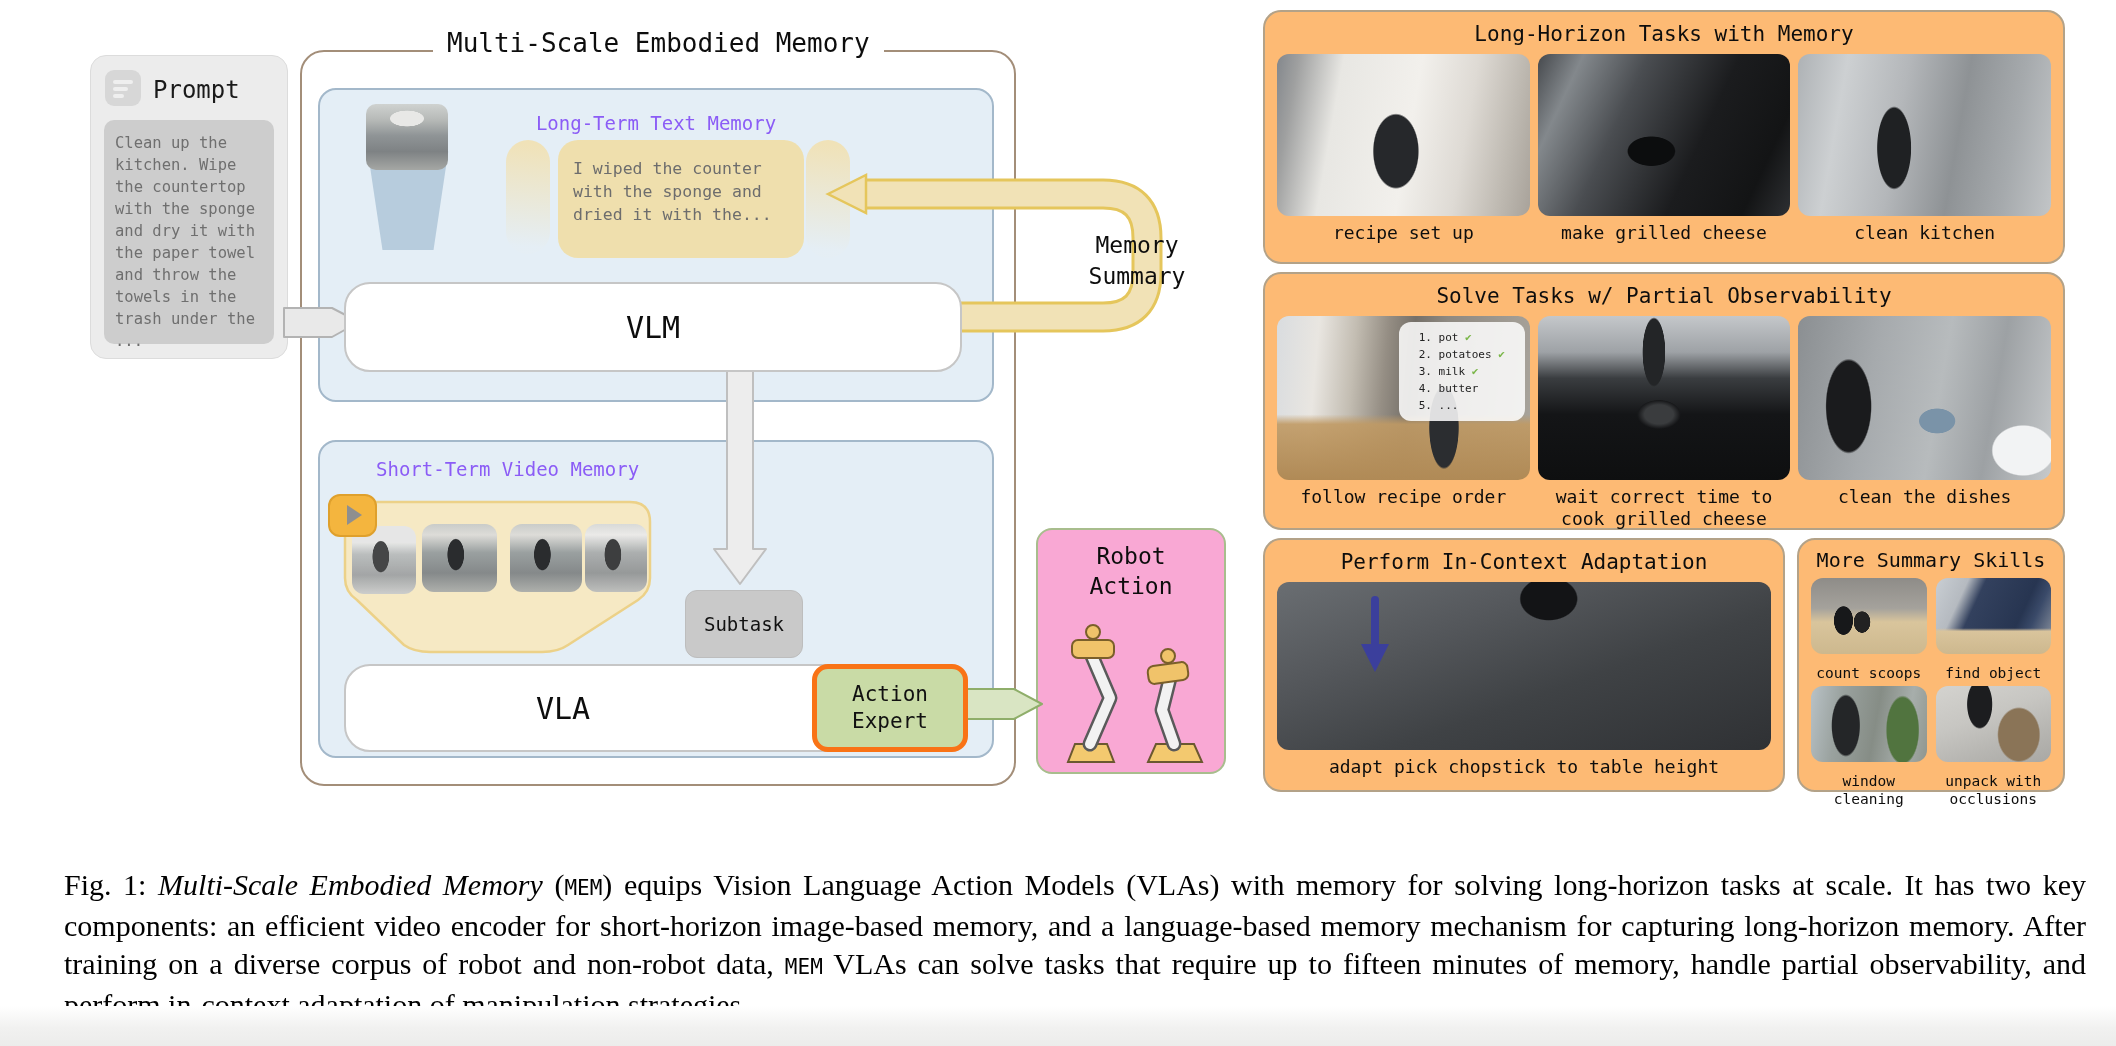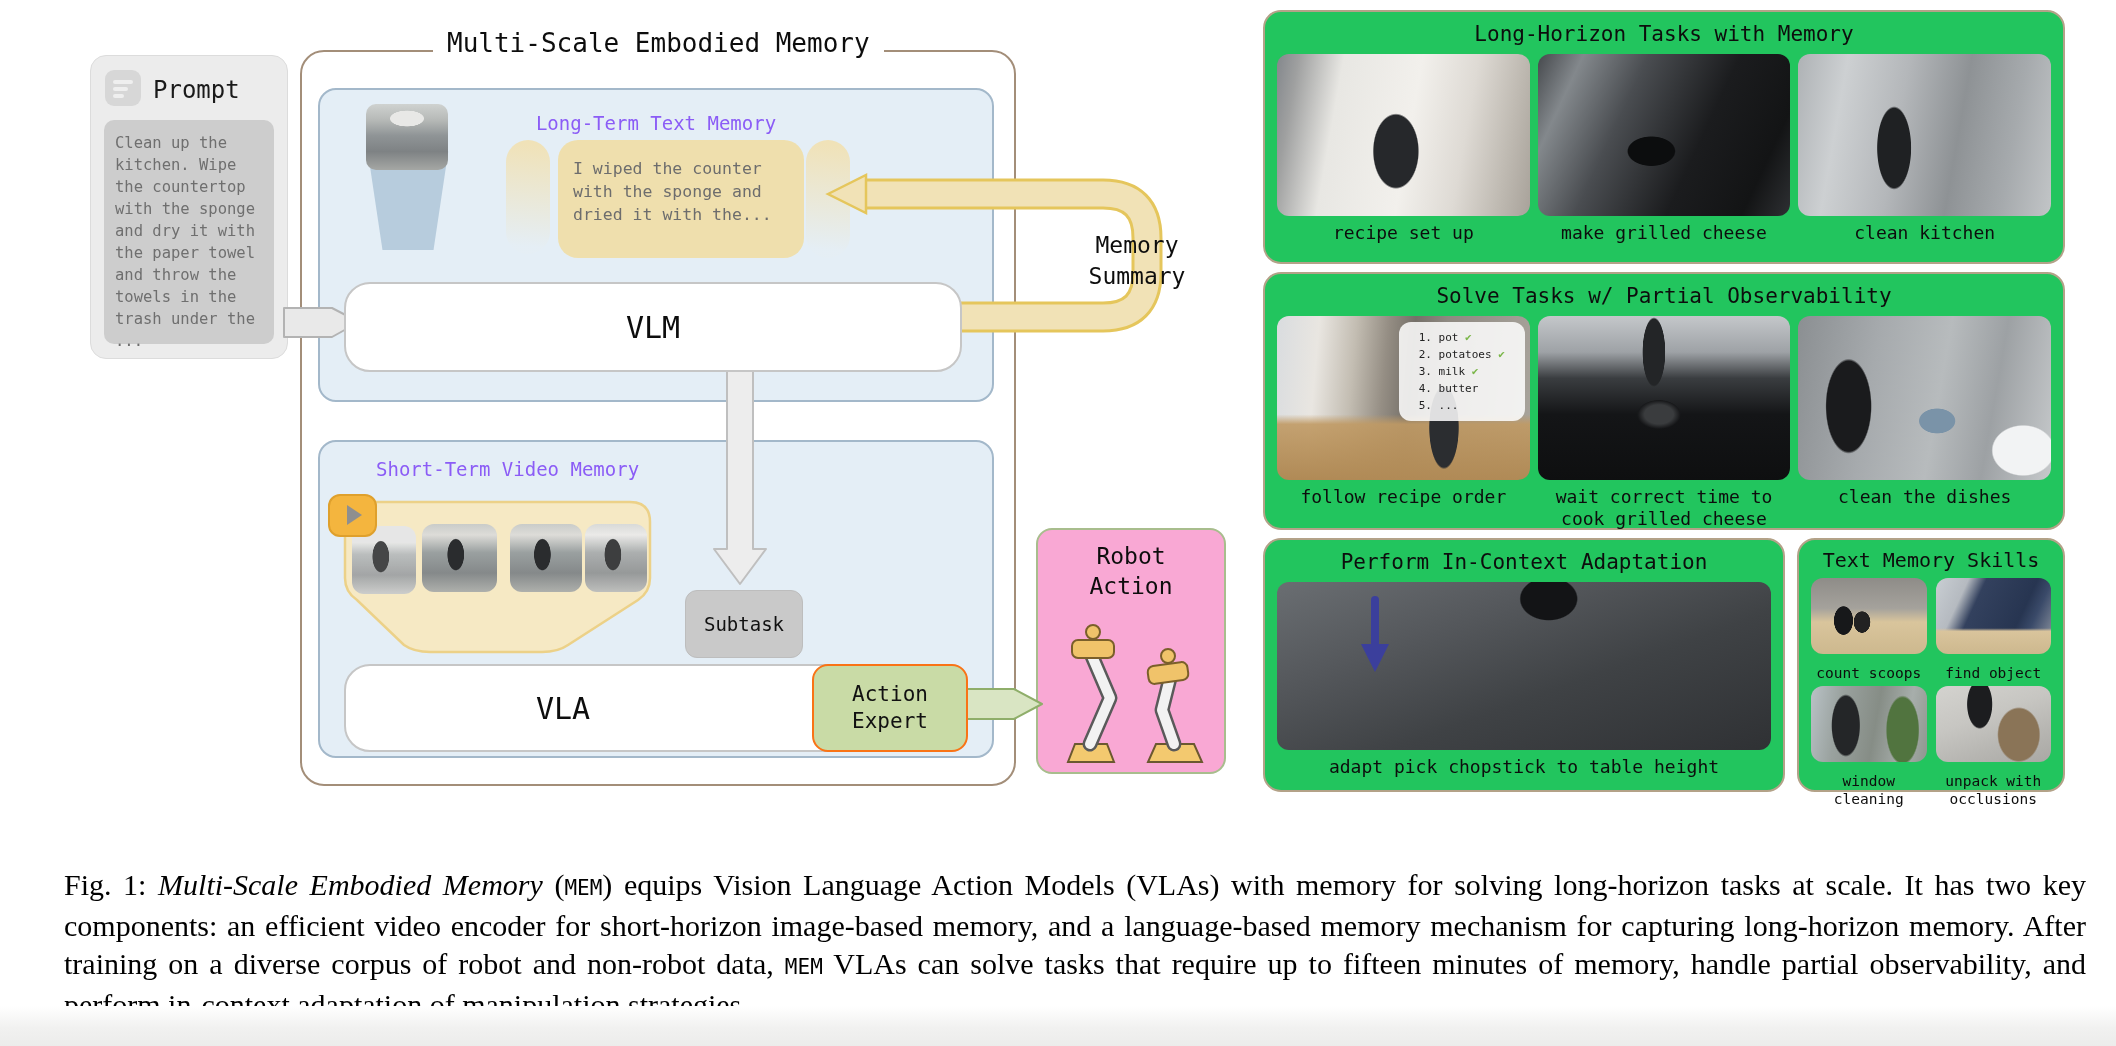--- a/index.html
+++ b/index.html
@@ -50,36 +50,36 @@
             border-bottom:10px solid transparent;border-left:15px solid #8f8f8f;}
   .frame{top:82px;height:68px;border-radius:12px;z-index:6;}
   .fr1{left:32px;width:64px;top:84px;filter:saturate(.5) brightness(1.28) contrast(.8);}
   .fr2{left:102px;width:75px;}
   .fr3{left:190px;width:72px;}
   .fr4{left:265px;width:62px;filter:saturate(.6) brightness(1.15) contrast(.85);}
 
   .subtask-box{left:365px;top:148px;width:118px;height:68px;background:#c9c9c9;border:1px solid #bdbdbd;
                border-radius:12px;z-index:6;display:flex;align-items:center;justify-content:center;
                font-size:19px;color:#111;box-sizing:border-box;}
-  .action-expert{left:492px;top:222px;width:156px;height:88px;background:#c9dba6;border:2px solid #f97316;
+  .action-expert{left:492px;top:222px;width:156px;height:88px;background:#c9dba6;border:5px solid #f97316;
                  border-radius:16px;z-index:7;display:flex;align-items:center;justify-content:center;
                  text-align:center;font-size:21px;line-height:1.3;color:#111;box-sizing:border-box;}
 
   .mem-summary{left:1066px;top:230px;width:142px;text-align:center;font-size:23px;line-height:1.35;
                color:#0d0d0d;z-index:8;}
 
   .robot-box{left:1036px;top:528px;width:190px;height:246px;background:#f9a8d4;border:2.5px solid #a8bd8d;
              border-radius:16px;box-sizing:border-box;}
   .robot-title{left:0;right:0;top:12px;text-align:center;font-size:23px;line-height:1.3;padding:0 42px;color:#0d0d0d;}
   .robot-svg{left:14px;bottom:6px;}
 
   .conn-svg{left:0;top:0;z-index:5;pointer-events:none;}
 
   
-  .panel{background:#22c55e;border:2.5px solid #b3a288;border-radius:18px;box-sizing:border-box;}
+  .panel{background:#fdba74;border:2.5px solid #b3a288;border-radius:18px;box-sizing:border-box;}
   .p1{left:1263px;top:10px;width:802px;height:254px;}
   .p2{left:1263px;top:272px;width:802px;height:258px;}
   .p3{left:1263px;top:538px;width:522px;height:254px;}
   .p4{left:1797px;top:538px;width:268px;height:254px;}
   .panel-title{text-align:center;font-size:21px;color:#0d0d0d;margin:10px 6px 8px 6px;}
   .p4 .panel-title{font-size:20px;margin:8px 2px 6px 2px;}
   .prow{display:flex;gap:8px;padding:0 12px;}
   .pitem{display:flex;flex-direction:column;align-items:center;flex:1;}
   .ph{position:relative;width:100%;border-radius:12px;overflow:hidden;}
   .p1 .ph{height:162px;}
@@ -287,21 +287,21 @@
             <line x1="98" y1="18" x2="98" y2="66" stroke="#3b3f9c" stroke-width="8" stroke-linecap="round"></line>
             <polygon points="84,62 98,90 112,62" fill="#3b3f9c"></polygon>
           </svg>
         </div>
         <div class="pcap">adapt pick chopstick to table height</div>
       </div>
     </div>
   </div>
 
   <div class="abs panel p4">
-    <div class="panel-title">Text Memory Skills</div>
+    <div class="panel-title">More Summary Skills</div>
     <div class="p4grid">
       <div class="pitem">
         <div class="ph g9"></div>
         <div class="pcap">count scoops</div>
       </div>
       <div class="pitem">
         <div class="ph g10"></div>
         <div class="pcap">find object</div>
       </div>
       <div class="pitem">

